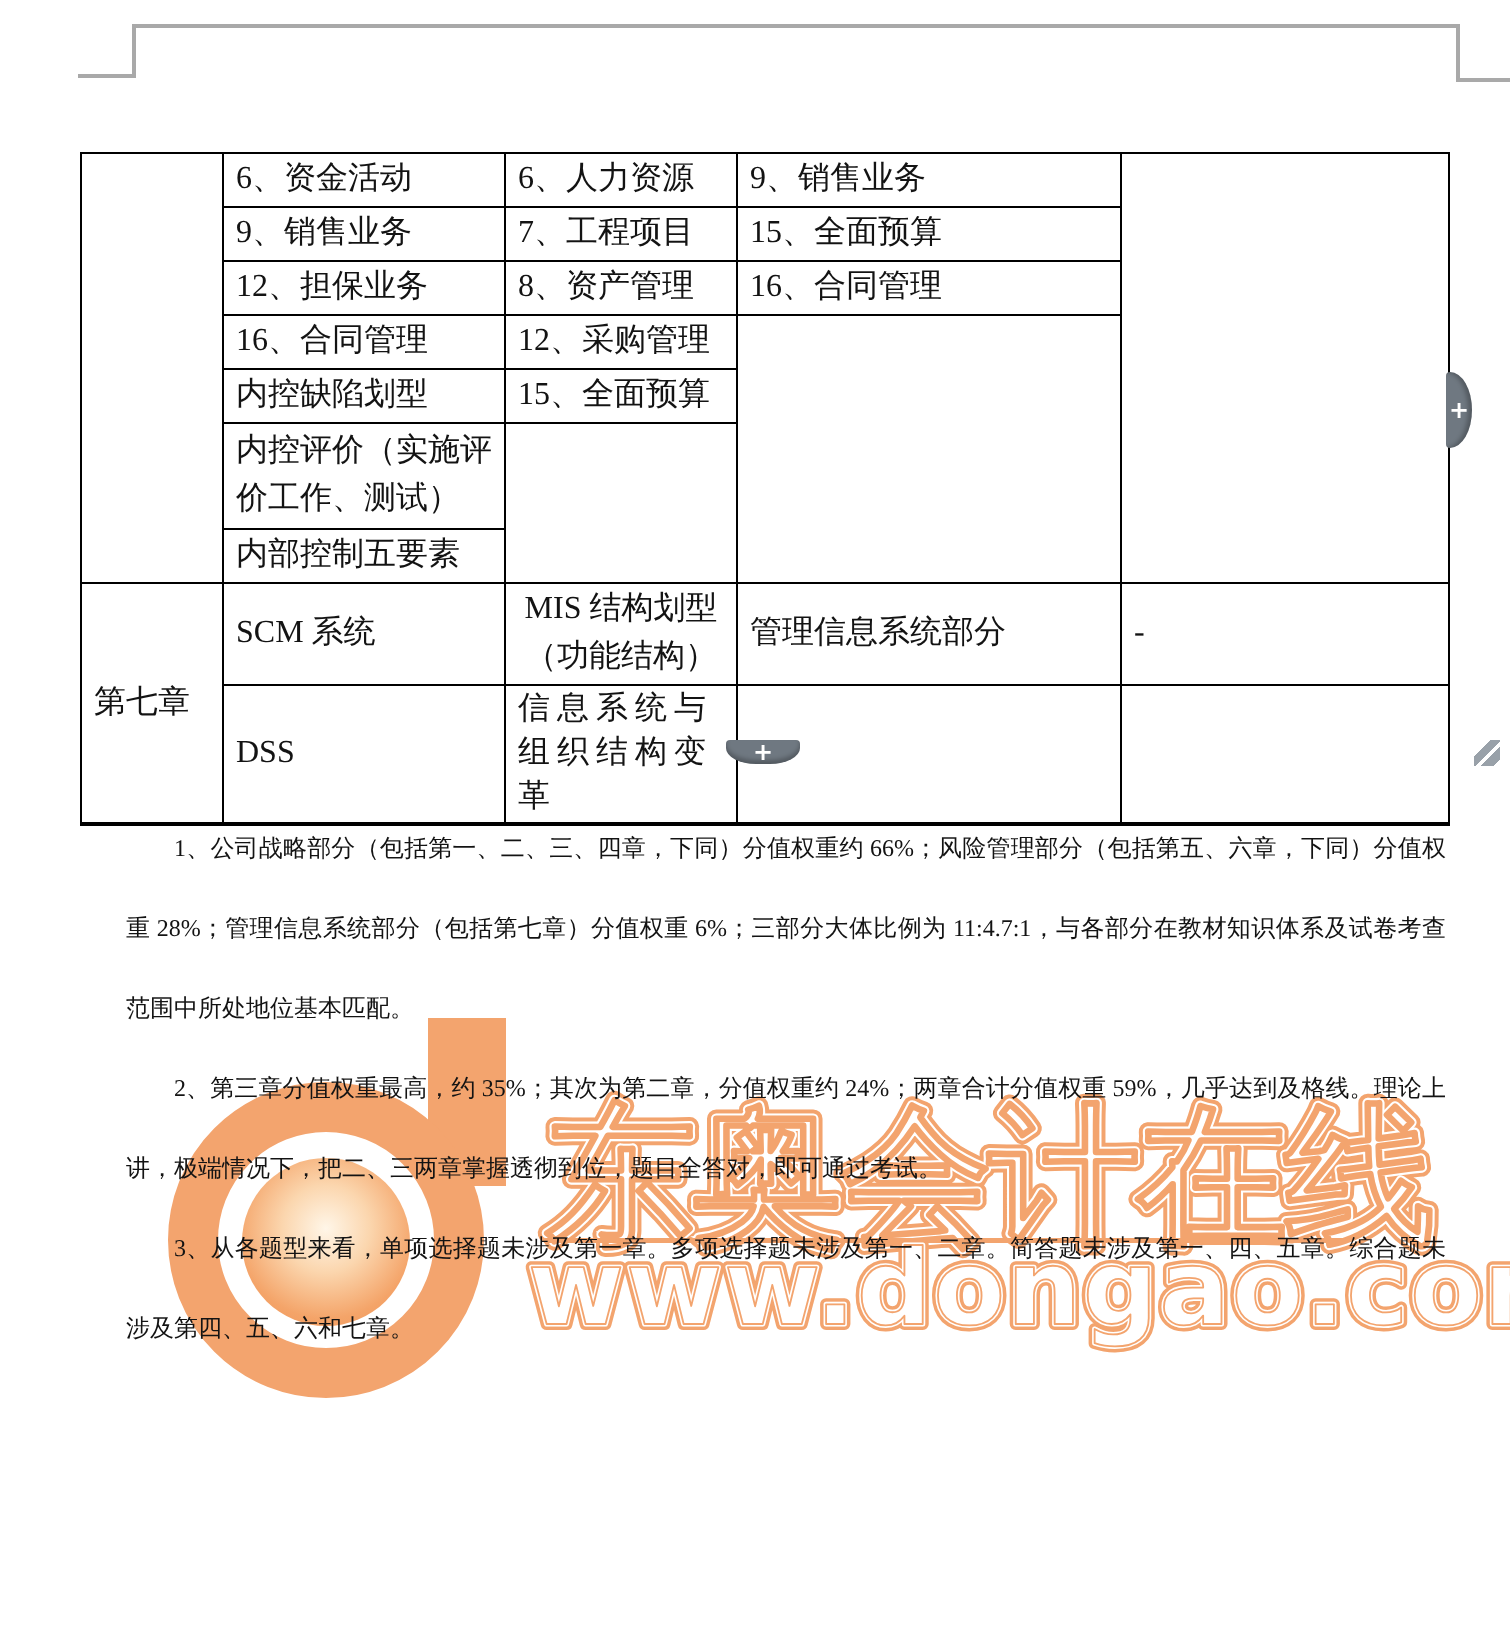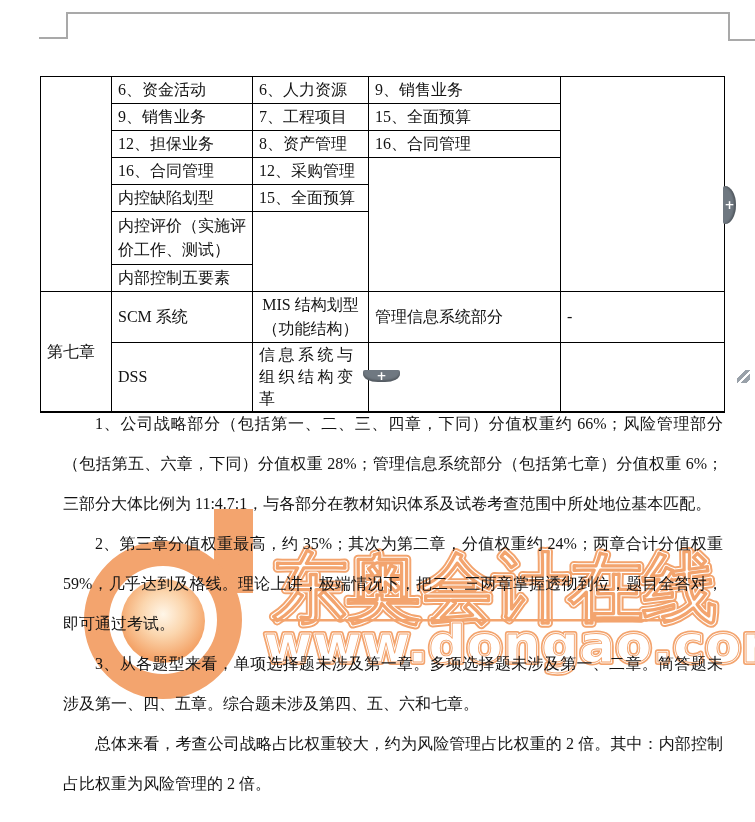--- a/index.html
+++ b/index.html
@@ -33,21 +33,21 @@
   }
   table.doc td{border:1px solid #000;padding:1px 6px;vertical-align:middle;overflow:hidden;}
   table.doc{border-bottom:2px solid #000;}
   td.pad-r{padding-right:14px;}
   td.center{text-align:center;padding-left:2px;padding-right:2px;}
   td.spread{letter-spacing:3.5px;line-height:22px;}
   td.chapter{text-align:left;}
   
   .bodytext{
     position:absolute;left:63px;top:404px;width:660px;z-index:4;
-    font-size:16px;line-height:40px;text-align:justify;
+    font-size:12px;line-height:40px;text-align:justify;
   }
   .bodytext p{margin:0;text-indent:2em;}
   
   .handle{position:absolute;background:#6F7881;color:#fff;z-index:5;
     display:flex;align-items:center;justify-content:center;
     font-family:"DejaVu Sans",sans-serif;font-weight:bold;cursor:pointer;}
   .handle-right{left:723px;top:186px;width:13px;height:38px;
     border-radius:2px 11px 11px 2px / 2px 19px 19px 2px;font-size:12px;
     box-shadow:inset -2px 0 2px rgba(0,0,0,.25);}
   .handle-bottom{left:363px;top:370px;width:37px;height:12px;
@@ -136,21 +136,20 @@
         <td></td>
         <td></td>
       </tr>
     </tbody>
   </table>
 
   <div class="bodytext">
     <p>1、公司战略部分（包括第一、二、三、四章，下同）分值权重约 66%；风险管理部分（包括第五、六章，下同）分值权重 28%；管理信息系统部分（包括第七章）分值权重 6%；三部分大体比例为 11:4.7:1，与各部分在教材知识体系及试卷考查范围中所处地位基本匹配。</p>
     <p>2、第三章分值权重最高，约 35%；其次为第二章，分值权重约 24%；两章合计分值权重 59%，几乎达到及格线。理论上讲，极端情况下，把二、三两章掌握透彻到位，题目全答对，即可通过考试。</p>
     <p>3、从各题型来看，单项选择题未涉及第一章。多项选择题未涉及第一、二章。简答题未涉及第一、四、五章。综合题未涉及第四、五、六和七章。</p>
-    <p>总体来看，考查公司战略占比权重较大，约为风险管理占比权重的 2 倍。其中：内部控制占比权重为风险管理的 2 倍。</p>
   </div>
 
   <div class="handle handle-right">
     <span>+</span>
   </div>
   <div class="handle handle-bottom">
     <span>+</span>
   </div>
   <div class="grip"></div>
 

